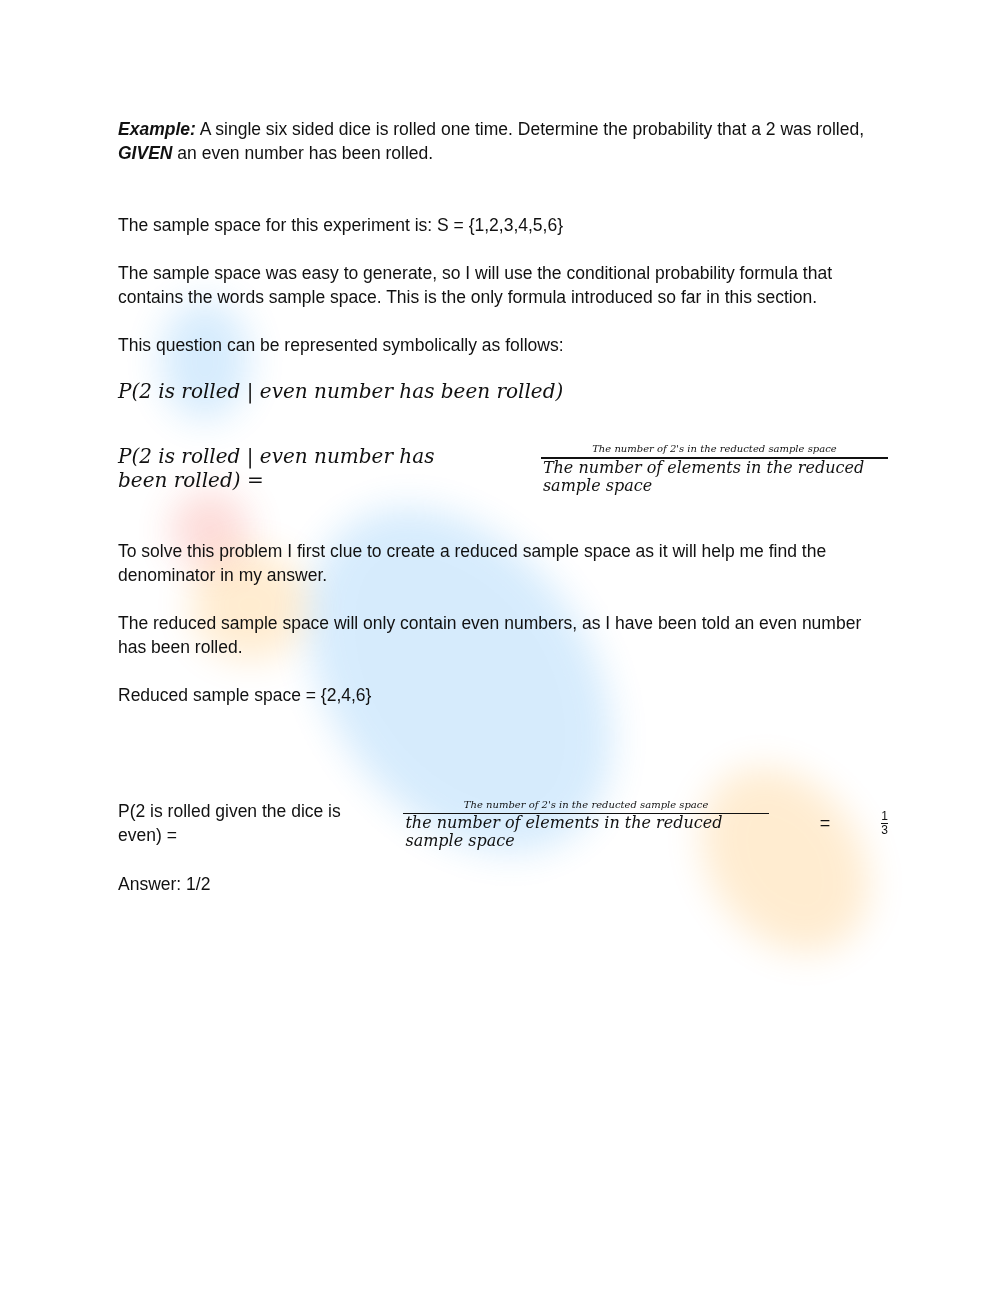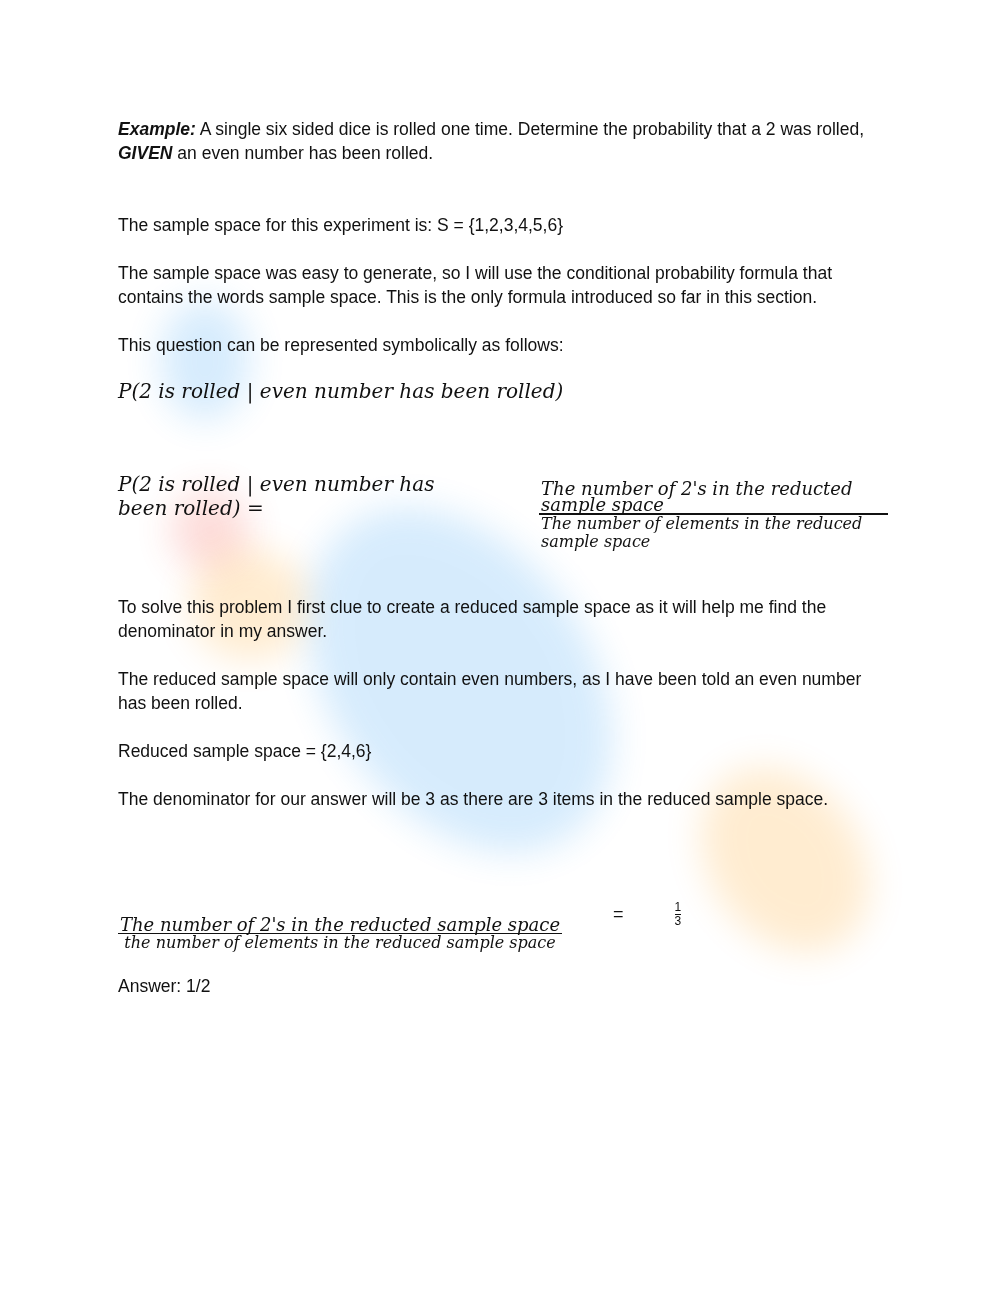--- a/index.html
+++ b/index.html
@@ -7,21 +7,21 @@
            font-family: "Liberation Sans", sans-serif; color: #111; }
     .watermark { position: absolute; left: 150px; top: 290px; width: 750px; height: 700px;
                  pointer-events: none; }
     .wm-blob { position: absolute; border-radius: 50%; filter: blur(18px); opacity: 0.18; }
     .page { position: absolute; left: 118px; top: 117px; width: 770px; font-size: 17.5px; line-height: 24px; }
     p { margin: 0; }
     .gap { height: 24px; }
     .math { font-family: "DejaVu Serif", serif; font-style: italic; font-size: 20px; }
     .frac-row { display: flex; align-items: center; gap: 45px; }
     .frac { display: inline-flex; flex-direction: column; align-items: center; margin-left: 8px; }
-    .frac .num { font-family: "DejaVu Serif", serif; font-style: italic; font-size: 18px; line-height: 16px; padding: 0 2px; margin-top: 40px; }
+    .frac .num { font-family: "DejaVu Serif", serif; font-style: italic; font-size: 10px; line-height: 16px; padding: 0 2px; }
     .frac .bar { height: 1.5px; background: #111; align-self: stretch; }
     .frac .den { font-family: "DejaVu Serif", serif; font-style: italic; font-size: 16px; line-height: 18px; padding: 0 2px; }
     .small-frac { display: inline-flex; flex-direction: column; align-items: center; margin-left: 6px; font-size: 12px; line-height: 13px; }
     .small-frac .bar { height: 1px; background: #111; align-self: stretch; }
     .eq { margin-left: 6px; font-size: 18px; }
     u.bold-it { font-weight: bold; font-style: italic; }
   </style>
 </head>
 <body>
 
@@ -53,24 +53,24 @@
       <span class="den">The number of elements in the reduced sample space</span>
     </span>
   </div>
   <div style="height:44px"></div>
   <p>To solve this problem I first clue to create a reduced sample space as it will help me find the denominator in my answer.</p>
   <div class="gap"></div>
   <p>The reduced sample space will only contain even numbers, as I have been told an even number has been rolled.</p>
   <div class="gap"></div>
   <p>Reduced sample space = {2,4,6}</p>
   <div class="gap"></div>
-  <p>The denominator for our answer will be 3 as there are 3 items in the reduced sample space.</p>
   <div class="gap"></div>
   <div style="height:42px"></div>
   <div class="frac-row">
+    <span>P(2 is rolled given the dice is even) =</span>
     <span class="frac" style="margin-left:0">
       <span class="num">The number of 2's in the reducted sample space</span>
       <span class="bar"></span>
       <span class="den">the number of elements in the reduced sample space</span>
     </span>
     <span class="eq">=</span>
     <span class="small-frac">
       <span>1</span>
       <span class="bar"></span>
       <span>3</span>

